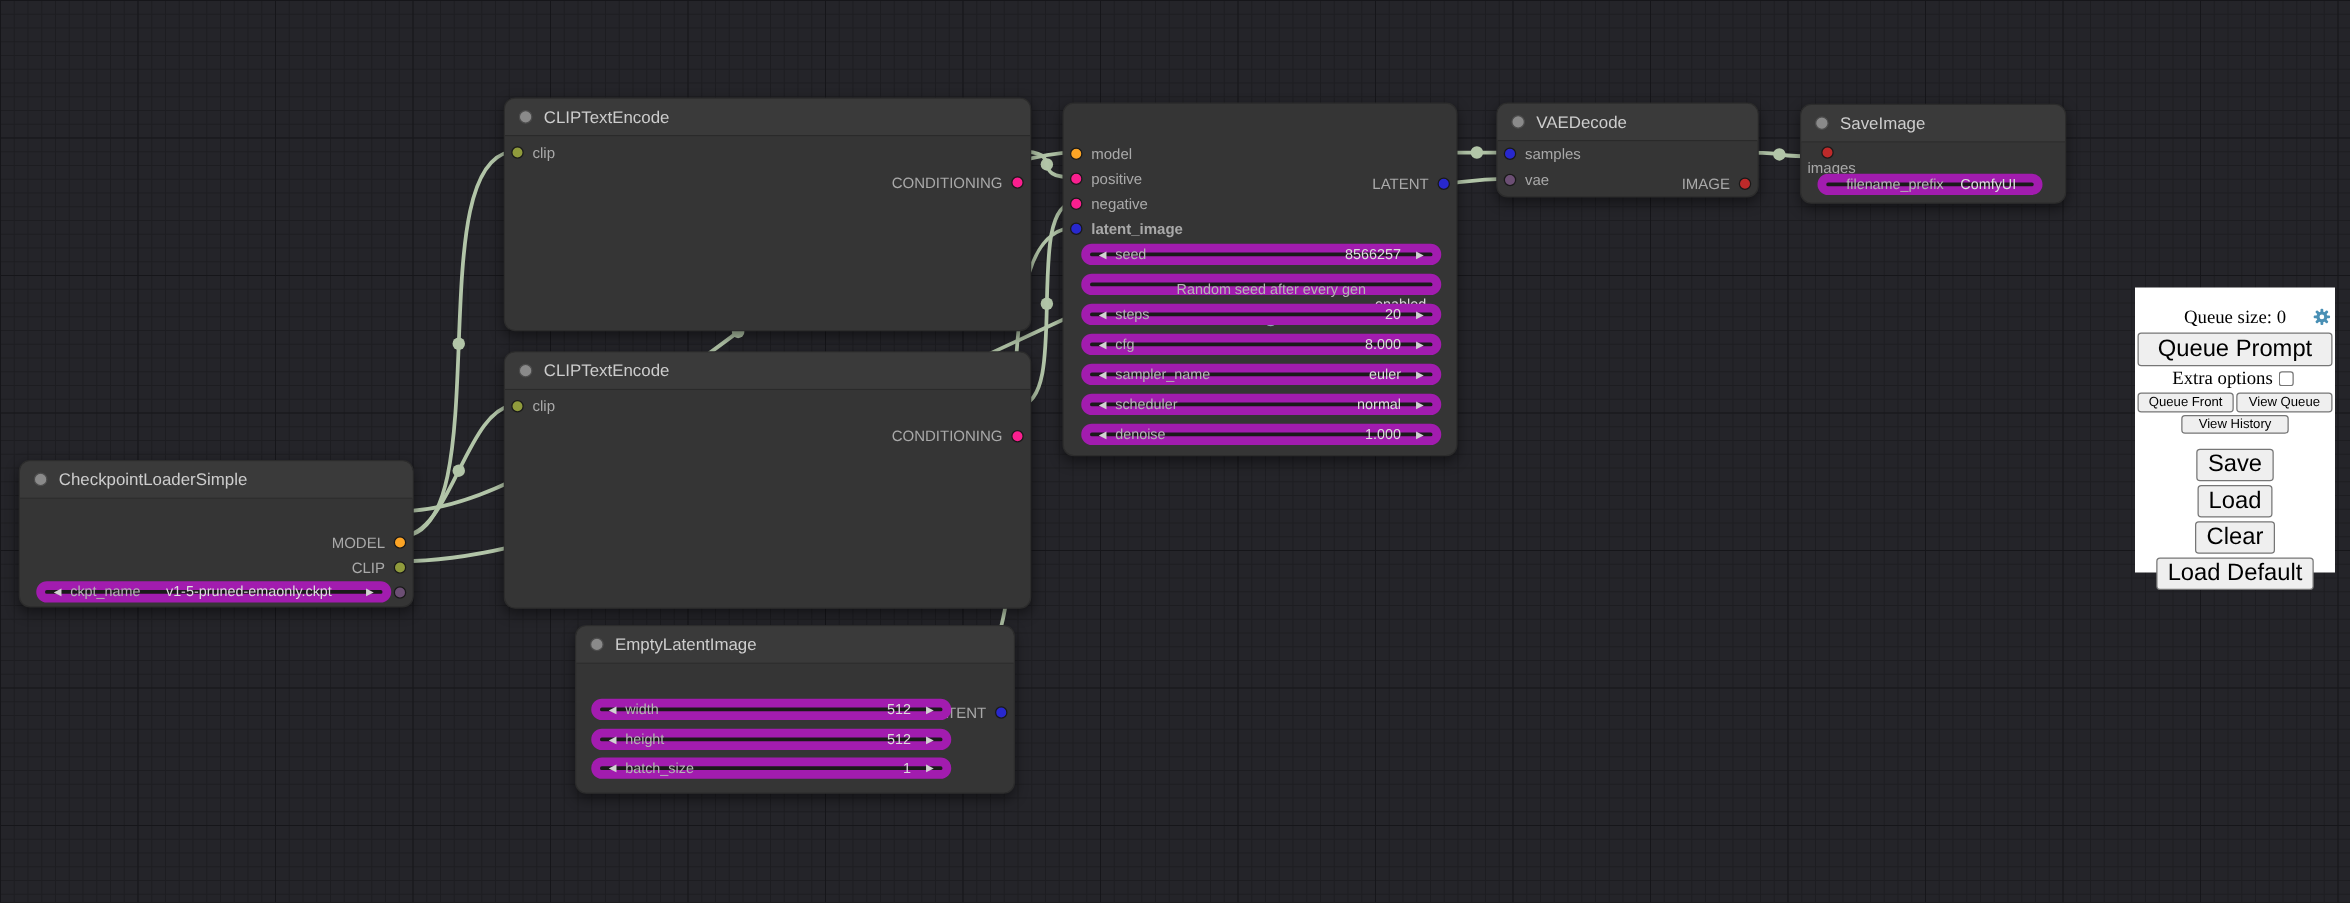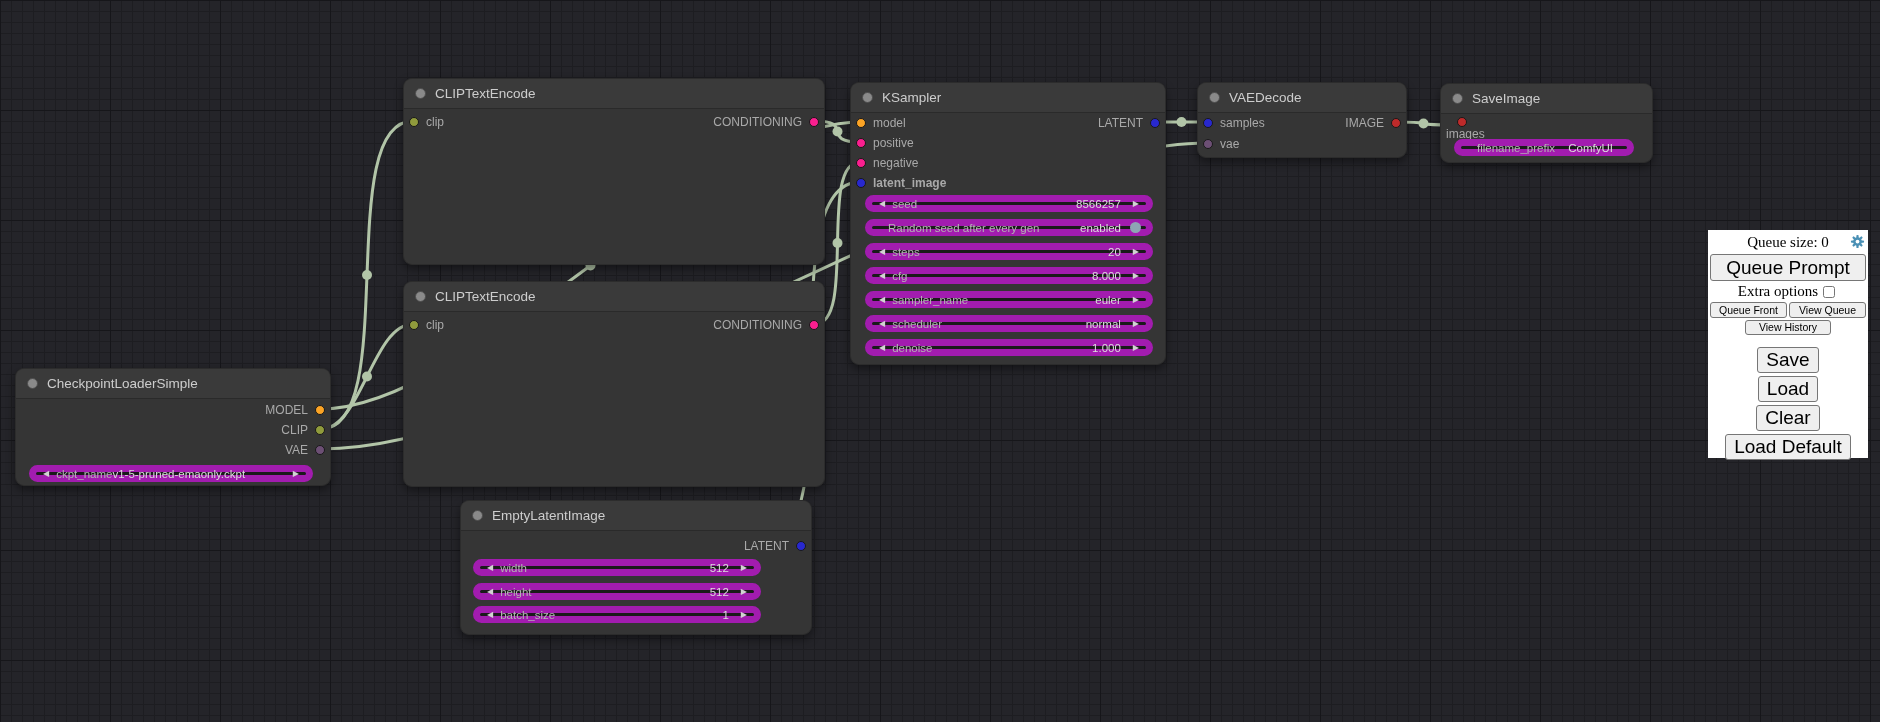--- a/index.html
+++ b/index.html
@@ -21,43 +21,43 @@
   }
   .ntitle{
     position:absolute;top:0;left:0;right:0;height:30px;display:flex;align-items:center;
     padding-left:11px;background:#3a3a3a;border-radius:8px 8px 0 0;
     border-bottom:1px solid #2a2a2a;box-sizing:border-box;
   }
   .tdot{width:11px;height:11px;border-radius:50%;margin-right:9px;flex:0 0 auto;border:1px solid #4c4c4c;box-sizing:border-box;}
   .ttext{font-size:13.5px;color:#cdcdcd;white-space:nowrap;}
   .slot{position:absolute;height:18px;display:flex;align-items:center;font-size:12px;color:#a9a9a9;white-space:nowrap;}
   .slot.in{left:5px;}
-  .slot.out{right:5px;flex-direction:row-reverse;}
+  .slot.out{right:5px;flex-direction:row-reverse;margin-top:24px;}
   .sdot{width:10px;height:10px;border-radius:50%;border:1px solid #191919;box-sizing:border-box;flex:0 0 auto;}
   .slot.in .sdot{margin-right:7px;}
   .slot.out .sdot{margin-left:7px;}
   .widget{
     position:absolute;height:17px;border-radius:9px;background:#1a1a1a;border:7px solid #a21caf;
     box-sizing:border-box;display:flex;align-items:center;font-size:11.5px;color:#b9b9b9;white-space:nowrap;
   }
   .arrow{font-size:8px;color:#d2d2d2;padding:0 7px;line-height:1;cursor:pointer;}
   .wlabel{color:#b5b5b5;}
   .wvalue{margin-left:auto;color:#dddddd;padding-right:5px;}
-  .wvalue.center{margin-left:0;flex:1;text-align:left;padding-right:0;}
+  .wvalue.center{margin-left:0;flex:1;text-align:center;padding-right:0;}
   .toggle{width:11px;height:11px;border-radius:50%;margin:0 5px 0 4px;flex:0 0 auto;}
   .ta{
     position:absolute;background:#171717;border-radius:4px;color:#e3e3e3;
     font-family:"DejaVu Sans Mono",monospace;font-size:10px;line-height:1.35;
     padding:5px 7px;box-sizing:border-box;white-space:pre-wrap;cursor:text;
   }
   
   #menu{
     position:absolute;z-index:3;left:1708px;top:230px;width:160px;height:228px;
     background:#ffffff;color:#000;font-family:"Liberation Serif",serif;font-size:15px;
-    box-sizing:border-box;padding:2px 0 0 0;
+    box-sizing:border-box;padding:14px 0 0 0;
   }
   #menu .qsize{position:relative;text-align:center;height:20px;line-height:20px;}
   #menu .gear{position:absolute;right:3px;top:2px;width:15px;height:15px;cursor:pointer;}
   .btn{
     display:block;font-family:"Liberation Sans",sans-serif;background:#efefef;color:#000;
     border:1px solid #767676;border-radius:3px;cursor:pointer;box-sizing:border-box;
   }
   #queue-prompt{width:156px;height:27px;margin:2px auto 1px auto;font-size:19px;}
   .extra{ text-align:center;height:19px;line-height:19px;}
   .extra input{width:12px;height:12px;vertical-align:-2px;margin-left:5px;cursor:pointer;}
@@ -141,24 +141,20 @@
       <span class="sdot" style="background: rgb(144, 155, 60);"></span>
       <span>clip</span>
     </div>
     <div class="slot out" style="top:34px;">
       <span class="sdot" style="background: rgb(250, 31, 143);"></span>
       <span>CONDITIONING</span>
     </div>
   </div>
 
   <div class="node" style="left:850px;top:82px;width:316px;height:283px;">
-    <div class="ntitle">
-      <span class="tdot" style="background: rgb(138, 138, 138);"></span>
-      <span class="ttext">KSampler</span>
-    </div>
     <div class="slot in" style="top:31px;">
       <span class="sdot" style="background: rgb(252, 164, 37);"></span>
       <span>model</span>
     </div>
     <div class="slot in" style="top:51px;">
       <span class="sdot" style="background: rgb(250, 31, 143);"></span>
       <span>positive</span>
     </div>
     <div class="slot in" style="top:71px;">
       <span class="sdot" style="background: rgb(250, 31, 143);"></span>
@@ -172,21 +168,21 @@
       <span class="sdot" style="background: rgb(40, 40, 206);"></span>
       <span>LATENT</span>
     </div>
 
     <div class="widget" style="left:14px;top:112px;width:288px;">
       <span class="arrow">◀</span>
       <span class="wlabel">seed</span>
       <span class="wvalue">8566257</span>
       <span class="arrow">▶</span>
     </div>
-    <div class="widget" style="left:14px;top:136px;width:288px;padding-left:16px;">
+    <div class="widget" style="left:14px;top:136px;width:288px;padding-left:16px;flex-direction:column;">
       <span class="wlabel">Random seed after every gen</span>
       <span class="wvalue">enabled</span>
       <span class="toggle" style="background: rgb(142, 165, 180);"></span>
     </div>
     <div class="widget" style="left:14px;top:160px;width:288px;">
       <span class="arrow">◀</span>
       <span class="wlabel">steps</span>
       <span class="wvalue">20</span>
       <span class="arrow">▶</span>
     </div>

